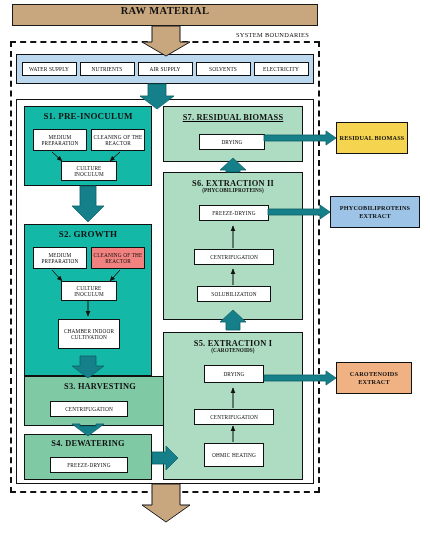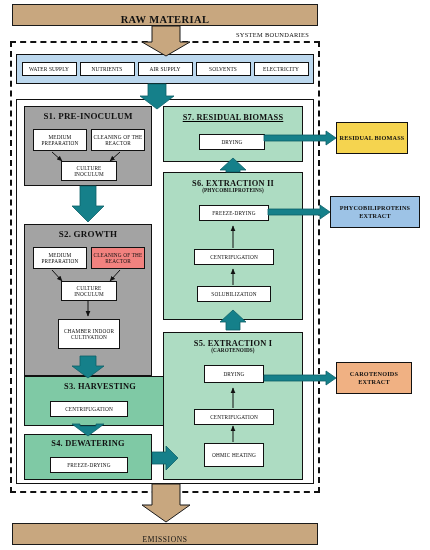--- a/index.html
+++ b/index.html
@@ -15,21 +15,21 @@
 
   .stage { position: absolute; left: 0; top: 0; width: 430px; height: 550px; }
 
   
   .abs { position: absolute; box-sizing: border-box; }
 
   
   .tanbar {
     background: #c8a77f;
     border: 1px solid #1a1a1a;
-    display: flex; align-items: flex-end; justify-content: center;
+    display: flex; align-items: flex-start; justify-content: center;
     letter-spacing: .4px;
     color: #111;
   }
   .tanbar.raw { font-size: 10.5px; font-weight: bold; }
   .tanbar.emis { font-size: 7.5px; font-weight: normal; letter-spacing: .6px;}
 
   
   .boundary {
     border: 2.6px dashed #111;
     background: transparent;
@@ -63,21 +63,21 @@
   .inner-frame {
     background: #ffffff;
     border: 1.6px solid #111;
   }
 
   
   .stagebox {
     border: 1.6px solid #111;
     box-sizing: border-box;
   }
-  .stagebox.dark   { background: #a3a3a3; }
+  .stagebox.dark   { background: #14b8a6; }
   .stagebox.mid    { background: #7fc9a5; }
   .stagebox.light  { background: #addcc2; }
 
   .stage-title {
     text-align: center;
     font-size: 9px;
     font-weight: bold;
     color: #111;
     letter-spacing: .2px;
     line-height: 1.1;
@@ -194,23 +194,20 @@
     <div class="abs unit" style="left:30px; top:76px; width:80px; height:16px;">CENTRIFUGATION</div>
     <div class="abs unit" style="left:40px; top:110px; width:60px; height:24px;">OHMIC HEATING</div>
   </div>
 
   <div class="abs product yellow" style="left:336px; top:122px; width:72px; height:32px;">RESIDUAL BIOMASS</div>
 
   <div class="abs product blue" style="left:330px; top:196px; width:90px; height:32px;">PHYCOBILIPROTEINS EXTRACT</div>
 
   <div class="abs product orange" style="left:336px; top:362px; width:76px; height:32px;">CAROTENOIDS EXTRACT</div>
 
-  <div class="abs tanbar emis" style="left:12px; top:523px; width:306px; height:22px;">
-    <span>EMISSIONS</span>
-  </div>
 
   <svg class="arrows" viewBox="0 0 430 550">
     <defs>
       <marker id="thin" markerWidth="6" markerHeight="6" refX="5" refY="3" orient="auto">
         <path d="M0,0.6 L5.4,3 L0,5.4 z" fill="#111"></path>
       </marker>
     </defs>
 
     <polygon points="152,26 180,26 180,42 190,42 166,56 142,42 152,42" fill="#c8a77f" stroke="#1a1a1a" stroke-width="1"></polygon>
 

